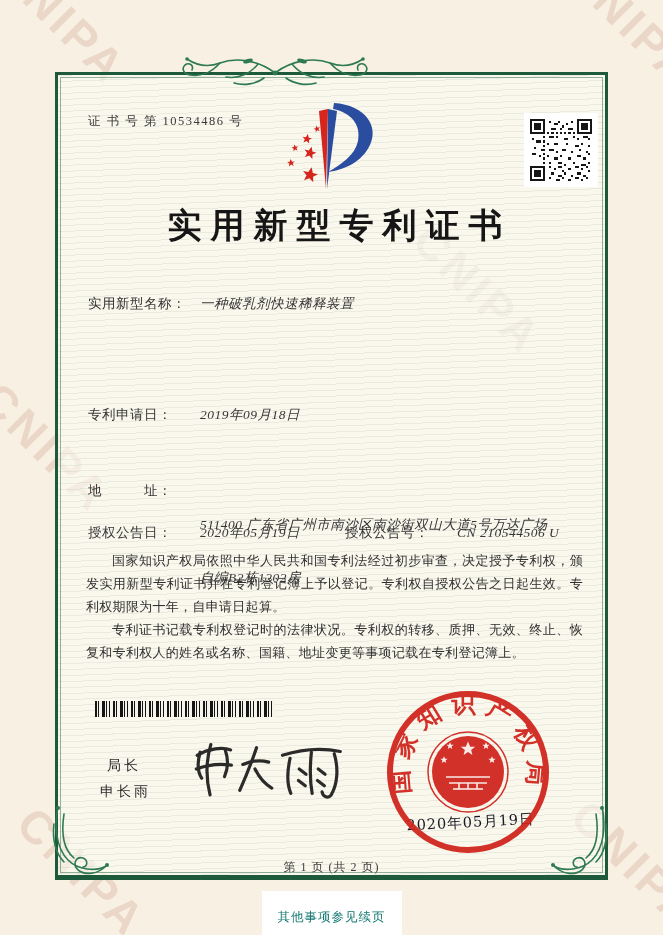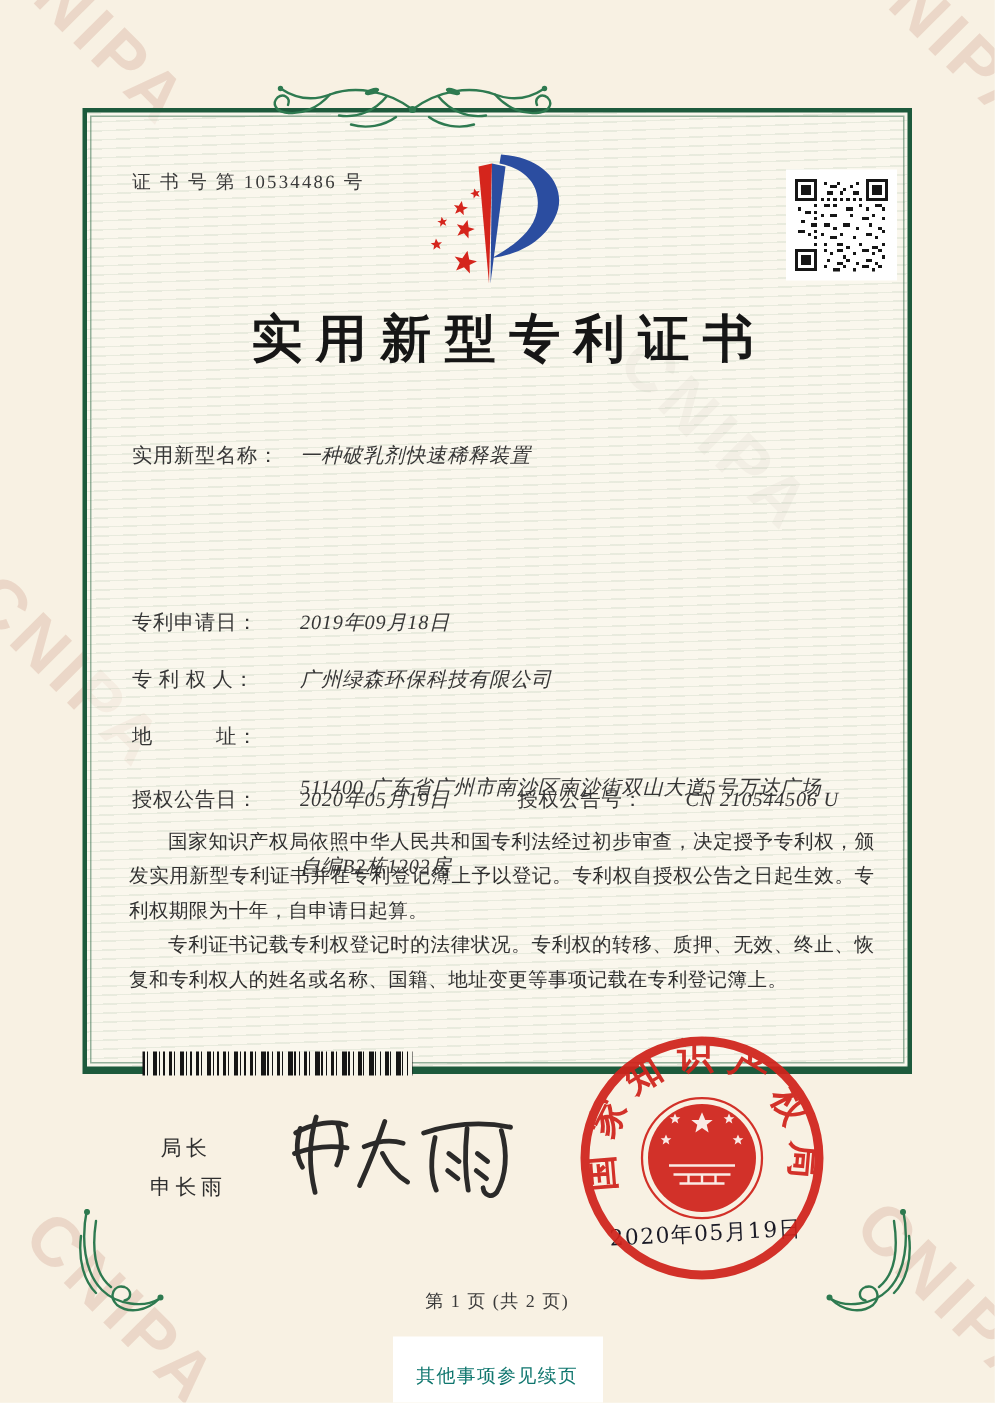--- a/index.html
+++ b/index.html
@@ -11,21 +11,21 @@
   }
   .wm{
     position:absolute;z-index:0;font-family:"Liberation Sans","DejaVu Sans",sans-serif;
     font-weight:bold;font-size:46px;letter-spacing:4px;
     color:rgba(208,162,144,0.32);transform:rotate(45deg);
     pointer-events:none;white-space:nowrap;
   }
   .wm.inner{color:rgba(178,168,158,0.28);}
   
   .frame{
-    position:absolute;left:55px;top:72px;width:553px;height:644px;z-index:1;
+    position:absolute;left:55px;top:72px;width:553px;height:808px;z-index:1;
     border:3px solid #1d5a3c;border-bottom-width:5px;box-sizing:border-box;
     background:
       repeating-linear-gradient(178deg, rgba(140,170,140,0.16) 0 1px, rgba(0,0,0,0) 1px 6px),
       rgba(252,251,243,0.6);
   }
   .frame-inner{position:absolute;inset:2px;border:1px solid rgba(46,105,72,0.5);pointer-events:none;}
   .cert-no{position:absolute;left:30px;top:38px;font-size:12.5px;letter-spacing:1.5px;color:#3a3a3a;}
   .logo{position:absolute;left:50%;top:12px;transform:translateX(-50%);}
   .qr-box{position:absolute;left:466px;top:38px;width:74px;height:74px;background:#fff;display:flex;align-items:center;justify-content:center;}
   .title{
@@ -164,24 +164,20 @@
   <div class="title">实用新型专利证书</div>
 
   <div class="row" style="top:220px">
     <span class="lbl">实用新型名称：</span>
     <span class="val">一种破乳剂快速稀释装置</span>
   </div>
   <div class="row" style="top:331px">
     <span class="lbl">专利申请日：</span>
     <span class="val">2019年09月18日</span>
   </div>
-  <div class="row" style="top:369px">
-    <span class="lbl">专 利 权 人：</span>
-    <span class="val">广州绿森环保科技有限公司</span>
-  </div>
   <div class="row" style="top:407px">
     <span class="lbl">地　　　址：</span>
     <span class="val addr-lines">
       <div>511400 广东省广州市南沙区南沙街双山大道5号万达广场</div>
       <div>自编B2栋1202房</div>
     </span>
   </div>
   <div class="row" style="top:449px">
     <span class="lbl">授权公告日：</span>
     <span class="val val-date">2020年05月19日</span>

